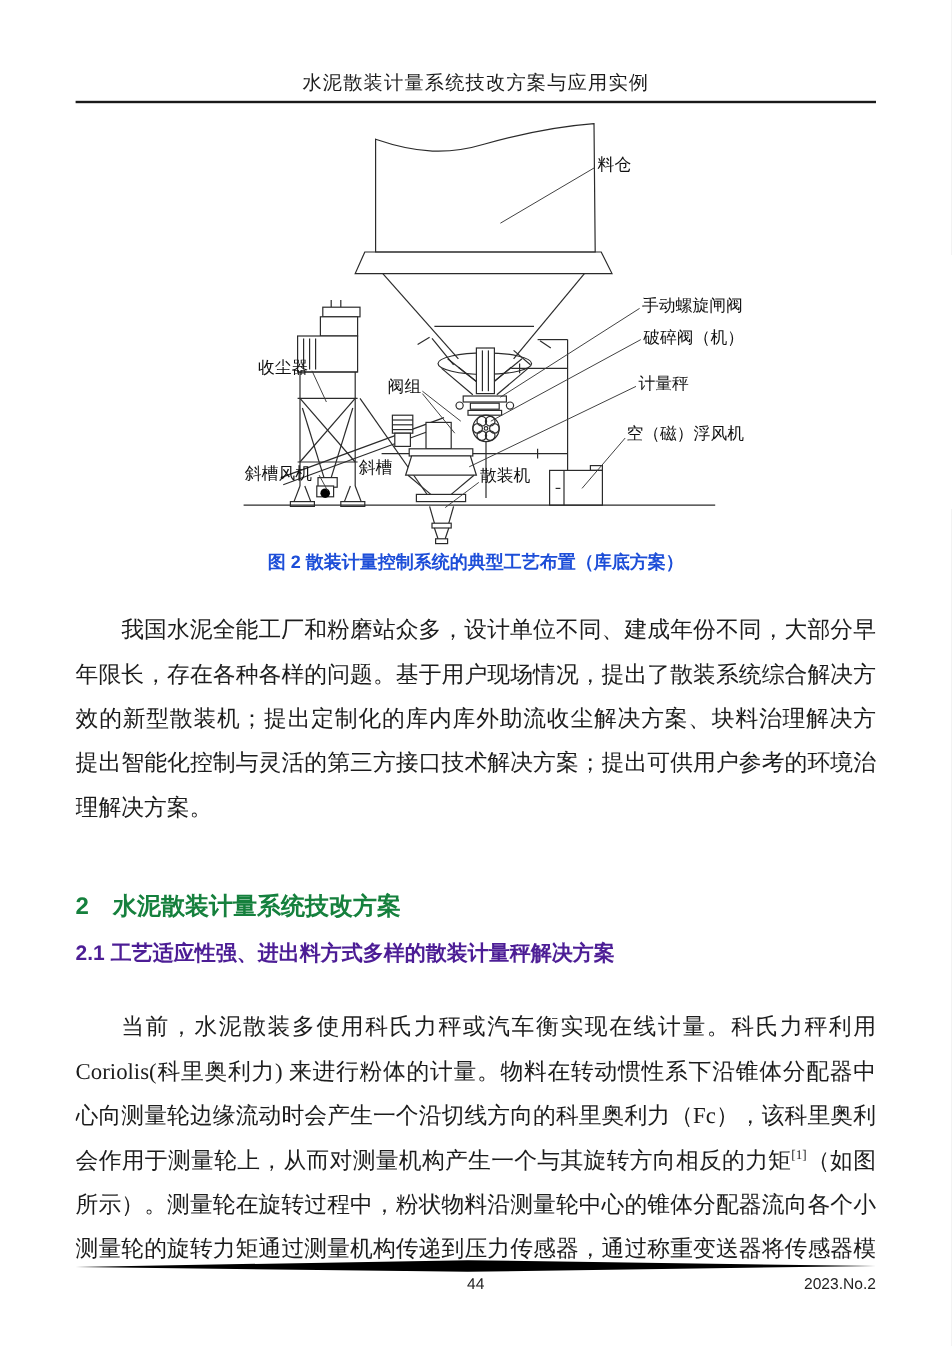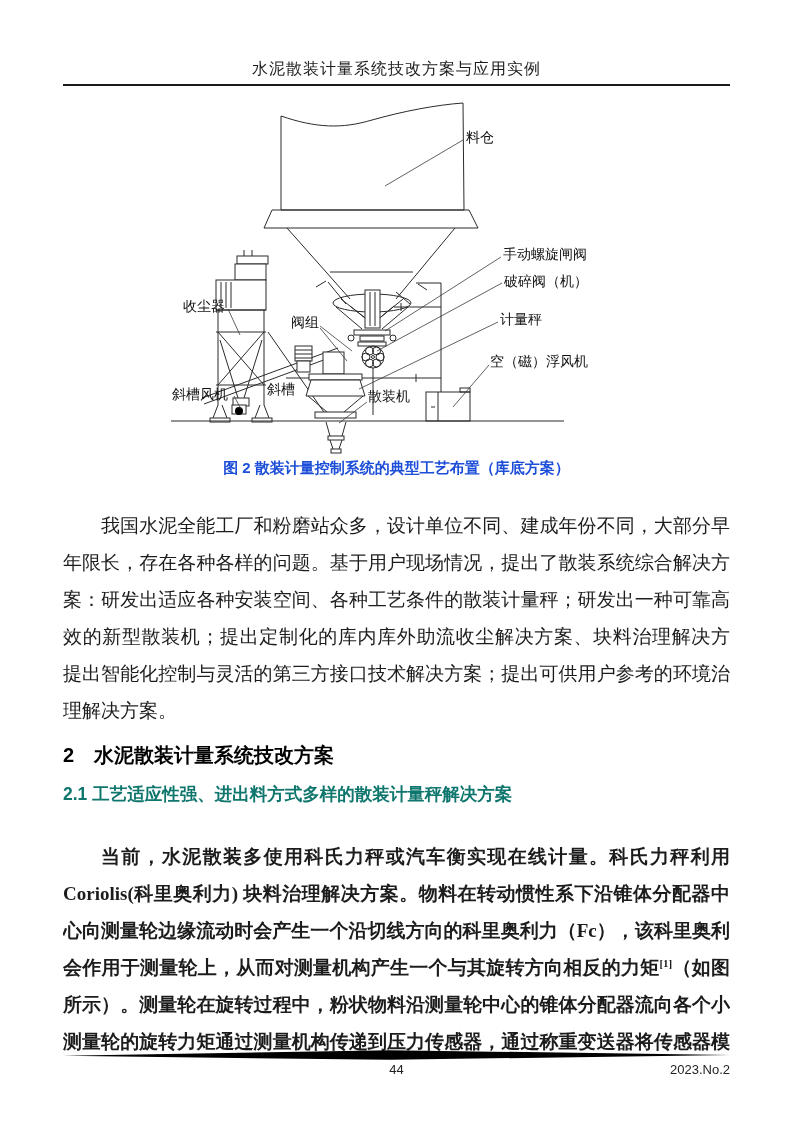--- a/index.html
+++ b/index.html
@@ -9,44 +9,44 @@
     font-family:"Liberation Serif", serif; color:#1c1c1c;
   }
   .header-title {
     position:absolute; top:59px; left:0; width:100%;
     text-align:center; font-size:16px; letter-spacing:1px;
   }
   .header-rule {
     position:absolute; top:84px; left:63px; width:667px; height:2px;
     background:#1a1a1a;
   }
-  .figure-wrap { position:absolute; left:136px; top:95px; width:493px; height:368px; }
+  .figure-wrap { position:absolute; left:168px; top:95px; width:493px; height:368px; }
   .figure-wrap svg { display:block; }
   .diag { stroke:#2b2b2b; stroke-width:1; fill:none; }
   .diag-fill { stroke:#2b2b2b; stroke-width:1; fill:#ffffff; }
   .leader { stroke:#3a3a3a; stroke-width:0.8; fill:none; }
   .dlabel { font-family:"Liberation Serif", serif; font-size:14px; fill:#111; stroke:none; }
   .caption {
     position:absolute; top:459px; left:0; width:100%; text-align:center;
     font-family:"Liberation Sans", sans-serif; font-weight:bold; font-size:15px; color:#1d4ed8;
   }
   .para { position:absolute; left:63px; width:667px; font-size:19px; color:#1c1c1c; }
   .para-1 { top:487px; }
-  .para-2 { top:818px;font-weight:bold; }
+  .para-2 { top:818px; }
   .bline { height:37px; line-height:37px; text-align:justify; text-align-last:justify; overflow:hidden; }
   .bline.indent { text-indent:38px;margin-top:20px; }
   .bline.nojust { text-align:center; text-align-last:left; }
   .bline sup { font-size:11px; line-height:0; vertical-align:super; }
   .h2 {
     position:absolute; left:63px; top:742px; width:667px;
-    font-family:"Liberation Sans", sans-serif; font-weight:bold; font-size:20px; color:#000000;
+    font-family:"Liberation Sans", sans-serif; font-weight:bold; font-size:20px; color:#15803d;
   }
   .h3 {
     position:absolute; left:63px; top:782px; width:667px;
-    font-family:"Liberation Sans", sans-serif; font-weight:bold; font-size:17.5px; color:#0f766e;
+    font-family:"Liberation Sans", sans-serif; font-weight:bold; font-size:17.5px; color:#4c1d95;
   }
   .footer-bar {
     position:absolute; left:63px; top:1050px; width:667px; height:10px;
     background:#000;
     clip-path:polygon(0 58%, 49% 2%, 100% 50%, 49% 98%);
   }
   .footer-num {
     position:absolute; top:1062px; left:0; width:100%; text-align:center;
     font-family:"Liberation Sans", sans-serif; font-size:13px; color:#222;
   }
@@ -208,32 +208,31 @@
       <text class="dlabel" x="281" y="394">斜槽</text>
       <text class="dlabel" x="382" y="401">散装机</text>
     </svg>
   </div>
 
   <div class="caption">图 2 散装计量控制系统的典型工艺布置（库底方案）</div>
 
   <div class="para para-1">
     <div class="bline indent">我国水泥全能工厂和粉磨站众多，设计单位不同、建成年份不同，大部分早</div>
     <div class="bline">年限长，存在各种各样的问题。基于用户现场情况，提出了散装系统综合解决方</div>
-    <div class="bline">案：研发出适应各种安装空间、各种工艺条件的散装计量秤；研发出一种可靠高</div>
     <div class="bline">效的新型散装机；提出定制化的库内库外助流收尘解决方案、块料治理解决方案；</div>
     <div class="bline">提出智能化控制与灵活的第三方接口技术解决方案；提出可供用户参考的环境治</div>
     <div class="bline nojust">理解决方案。</div>
   </div>
 
   <div class="h2">2　水泥散装计量系统技改方案</div>
   <div class="h3">2.1 工艺适应性强、进出料方式多样的散装计量秤解决方案</div>
 
   <div class="para para-2">
     <div class="bline indent">当前，水泥散装多使用科氏力秤或汽车衡实现在线计量。科氏力秤利用</div>
-    <div class="bline">Coriolis(科里奥利力) 块料治理解决方案。物料在转动惯性系下沿锥体分配器中</div>
+    <div class="bline">Coriolis(科里奥利力) 来进行粉体的计量。物料在转动惯性系下沿锥体分配器中</div>
     <div class="bline">心向测量轮边缘流动时会产生一个沿切线方向的科里奥利力（Fc），该科里奥利力</div>
     <div class="bline"><span>会作用于测量轮上，从而对测量机构产生一个与其旋转方向相反的力矩</span><sup>[1]</sup><span>（如图 3</span></div>
     <div class="bline">所示）。测量轮在旋转过程中，粉状物料沿测量轮中心的锥体分配器流向各个小区，</div>
     <div class="bline">测量轮的旋转力矩通过测量机构传递到压力传感器，通过称重变送器将传感器模</div>
   </div>
 
   <div class="footer-bar"></div>
   <div class="footer-num">44</div>
   <div class="footer-issue">2023.No.2</div>
 

